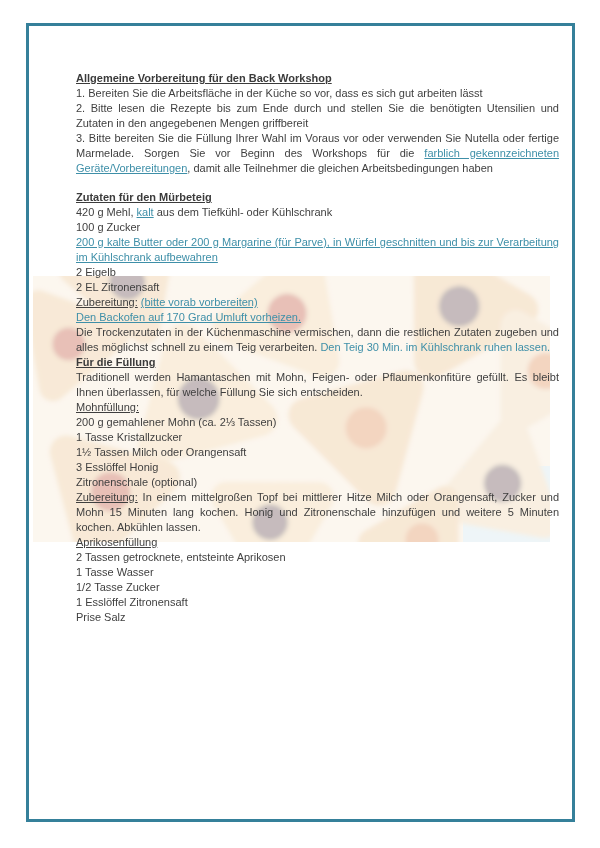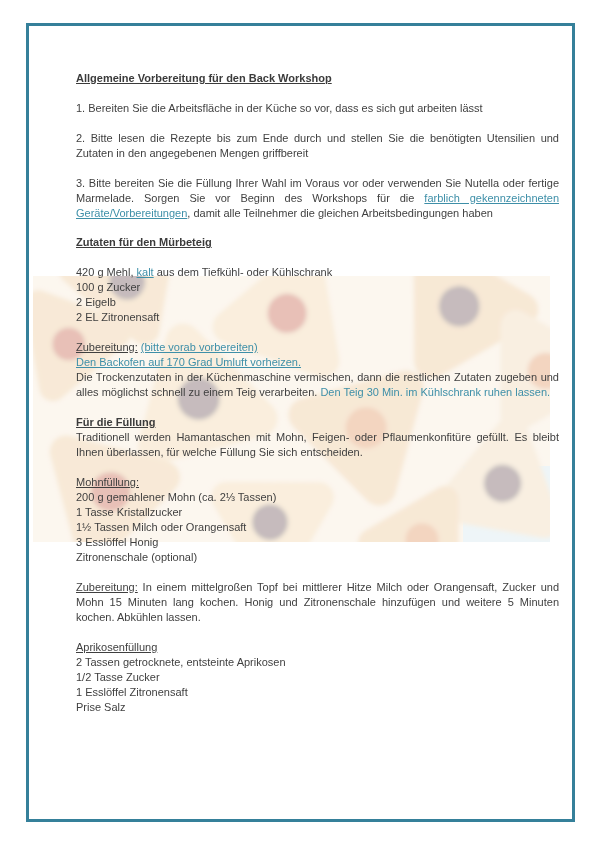--- a/index.html
+++ b/index.html
@@ -23,21 +23,21 @@
   .content {
     position:absolute; left:76px; top:71px; width:483px; z-index:1;
     font-size:11px; line-height:15px;
   }
   p { margin:0; }
   .b { font-weight:bold; color:#3B3B3B; }
   .u { text-decoration:underline; }
   .link { color:#3E8FA8; text-decoration:underline; cursor:pointer; }
   .teal { color:#3E8FA8; }
   .just { text-align:justify; }
-  .mt1 { margin-top:15px; }
+  .mt1 { }
   .mt2 { margin-top:14px; }
 </style>
 </head>
 <body>
 
 <div class="frame"></div>
 
 <div class="photo">
   <svg viewBox="0 0 517 266" preserveAspectRatio="none">
     <defs>
@@ -105,20 +105,21 @@
   <p class="mt1">1. Bereiten Sie die Arbeitsfläche in der Küche so vor, dass es sich gut arbeiten lässt</p>
 
   <p class="mt1 just">2.  Bitte lesen die Rezepte bis zum Ende durch und stellen Sie die benötigten Utensilien und Zutaten in den angegebenen Mengen griffbereit</p>
 
   <p class="mt1 just"><span>3.  Bitte bereiten Sie die Füllung Ihrer Wahl im Voraus vor oder verwenden Sie Nutella oder fertige Marmelade. Sorgen Sie vor Beginn des Workshops für die </span><a class="link">farblich gekennzeichneten Geräte/Vorbereitungen</a><span>, damit alle Teilnehmer die gleichen Arbeitsbedingungen haben</span></p>
 
   <p class="b u mt2">Zutaten für den Mürbeteig</p>
 
   <p class="mt1"><span>420 g Mehl, </span><a class="link">kalt</a><span> aus dem Tiefkühl- oder Kühlschrank</span></p>
   <p>100 g Zucker</p>
+  <p class="just"><a class="link">200 g kalte Butter oder 200 g Margarine (für Parve), in Würfel geschnitten und bis zur Verarbeitung im Kühlschrank aufbewahren</a></p>
   <p>2 Eigelb</p>
   <p>2 EL Zitronensaft</p>
 
   <p class="mt1"><span class="u">Zubereitung:</span> <a class="link">(bitte vorab vorbereiten)</a></p>
   <p><a class="link">Den Backofen auf 170 Grad Umluft vorheizen.</a></p>
   <p class="just"><span>Die Trockenzutaten in der Küchenmaschine vermischen, dann die restlichen Zutaten zugeben und alles möglichst schnell zu einem Teig verarbeiten. </span><span class="teal">Den Teig 30 Min. im Kühlschrank ruhen lassen.</span></p>
 
   <p class="b u mt1">Für die Füllung</p>
   <p class="just">Traditionell werden Hamantaschen mit Mohn, Feigen- oder Pflaumenkonfitüre gefüllt. Es bleibt Ihnen überlassen, für welche Füllung Sie sich entscheiden.</p>
 
@@ -126,17 +127,18 @@
   <p>200 g gemahlener Mohn (ca. 2⅓ Tassen)</p>
   <p>1 Tasse Kristallzucker</p>
   <p>1½ Tassen Milch oder Orangensaft</p>
   <p>3 Esslöffel Honig</p>
   <p>Zitronenschale (optional)</p>
 
   <p class="just mt1"><span class="u">Zubereitung:</span><span> In einem mittelgroßen Topf bei mittlerer Hitze Milch oder Orangensaft, Zucker und Mohn 15 Minuten lang kochen. Honig und Zitronenschale hinzufügen und weitere 5 Minuten kochen. Abkühlen lassen.</span></p>
 
   <p class="u mt1">Aprikosenfüllung</p>
   <p>2 Tassen getrocknete, entsteinte Aprikosen</p>
+  <p>1 Tasse Wasser</p>
   <p>1/2 Tasse Zucker</p>
   <p>1 Esslöffel Zitronensaft</p>
   <p>Prise Salz</p>
 
 </div>
 
 </body></html>

